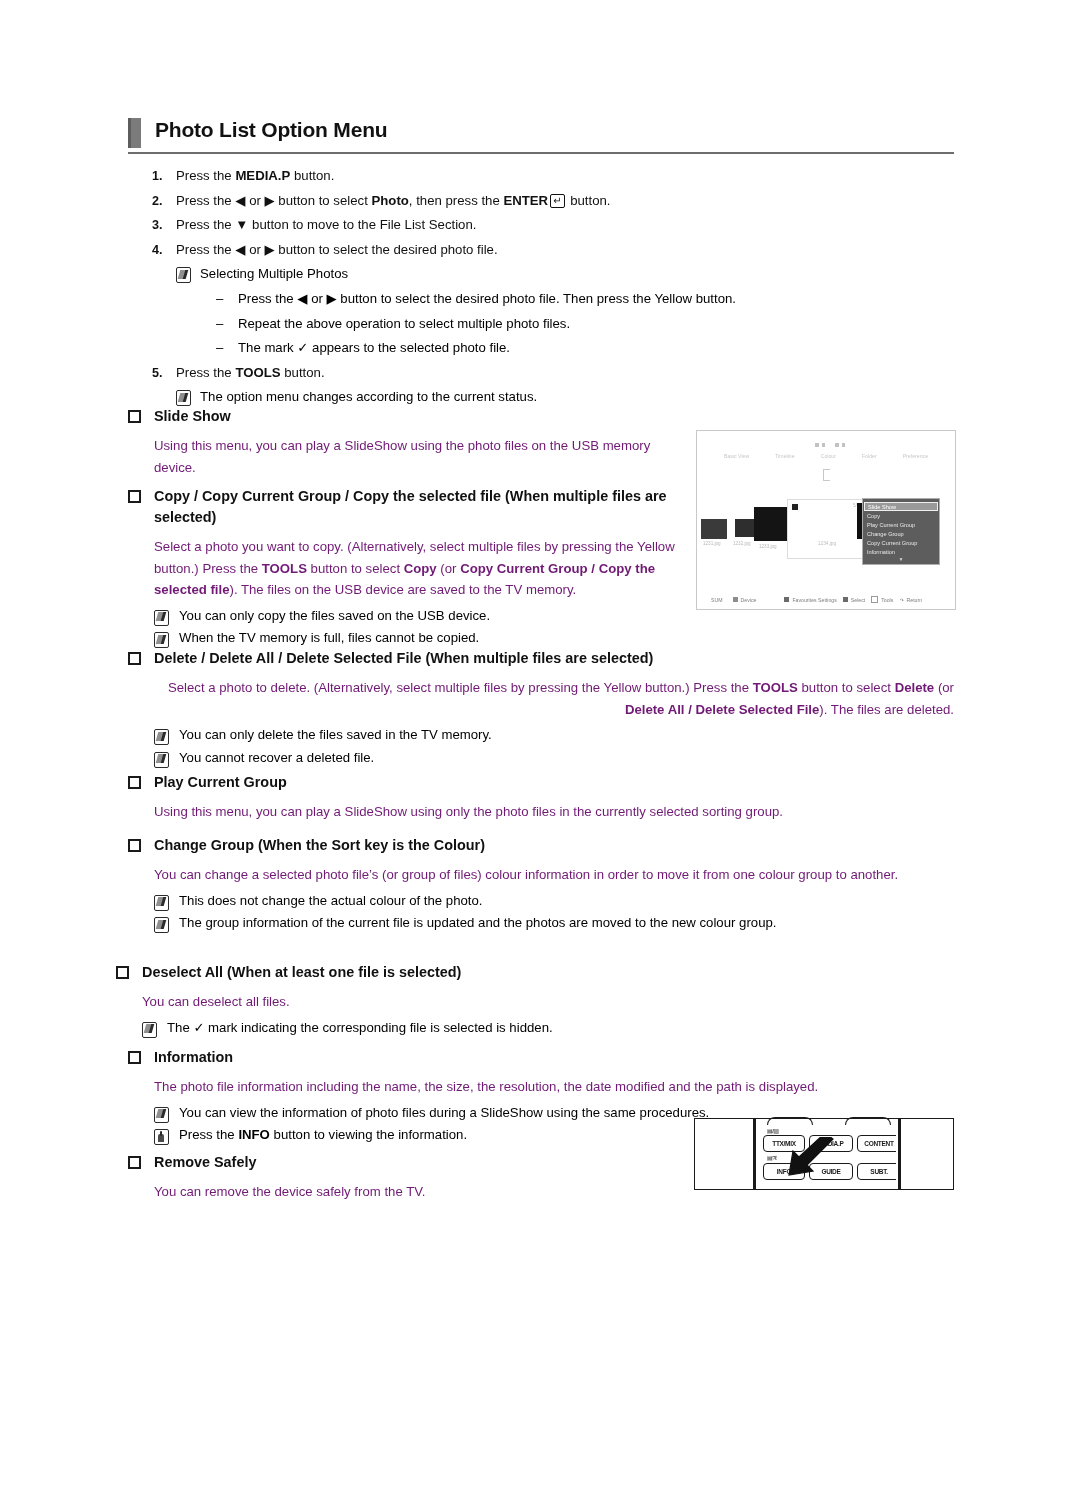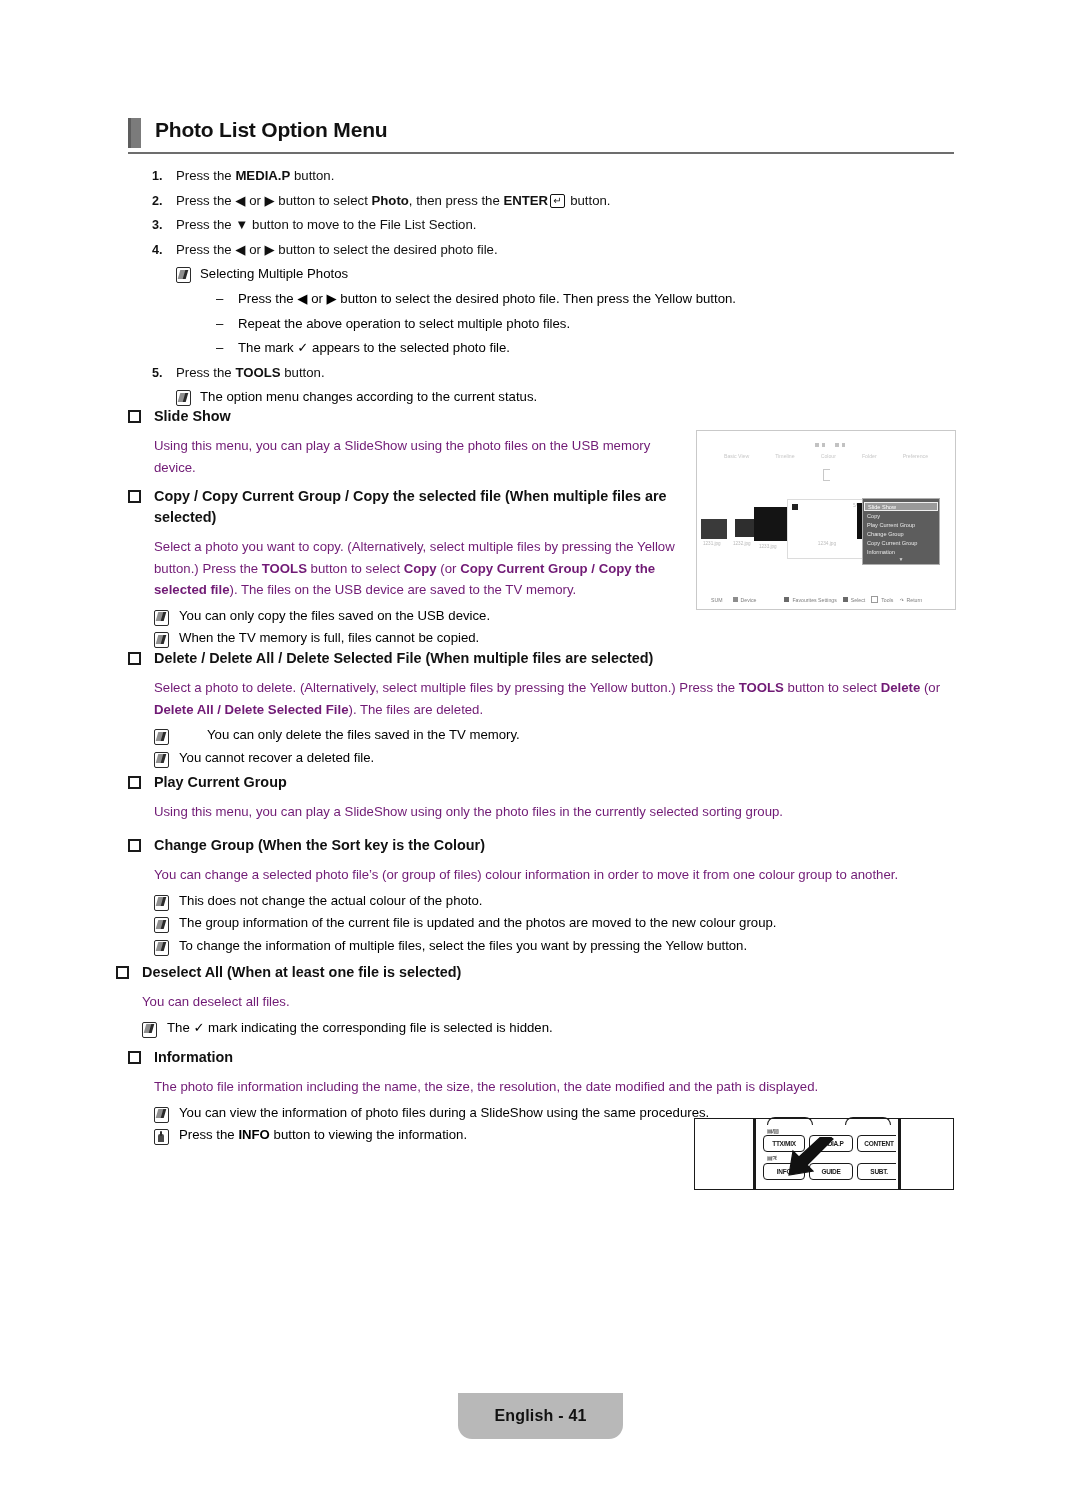--- a/index.html
+++ b/index.html
@@ -463,27 +463,27 @@
     <div class="bullet-note" style="margin-top:4px;text-align:right;">
       <span class="note-ico"></span>
       <span>You can only copy the files saved on the USB device.</span>
     </div>
     <div class="bullet-note">
       <span class="note-ico"></span>
       <span>When the TV memory is full, files cannot be copied.</span>
     </div>
   </div>
 
-  <div class="abs" style="left:128px; top:648px; width:826px;">
+  <div class="abs" style="left:128px; top:648px; width:826px;text-align:right;">
     <div class="section-head">
       <span class="sq"></span>
       <span>Delete / Delete All / Delete Selected File (When multiple files are selected)</span>
     </div>
     <div class="body-text" style="margin-top:8px;">Select a photo to delete. (Alternatively, select multiple files by pressing the Yellow button.) Press the <b>TOOLS</b> button to select <b>Delete</b> (or <b>Delete All / Delete Selected File</b>). The files are deleted.</div>
-    <div class="bullet-note" style="margin-top:4px;gap:28px;">
+    <div class="bullet-note" style="margin-top:4px;">
       <span class="note-ico"></span>
       <span>You can only delete the files saved in the TV memory.</span>
     </div>
     <div class="bullet-note">
       <span class="note-ico"></span>
       <span>You cannot recover a deleted file.</span>
     </div>
   </div>
 
   <div class="abs" style="left:128px; top:772px; width:826px;">
@@ -500,24 +500,20 @@
       <span>Change Group (When the Sort key is the Colour)</span>
     </div>
     <div class="body-text" style="margin-top:8px;">You can change a selected photo file’s (or group of files) colour information in order to move it from one colour group to another.</div>
     <div class="bullet-note" style="margin-top:4px;">
       <span class="note-ico"></span>
       <span>This does not change the actual colour of the photo.</span>
     </div>
     <div class="bullet-note">
       <span class="note-ico"></span>
       <span>The group information of the current file is updated and the photos are moved to the new colour group.</span>
-    </div>
-    <div class="bullet-note">
-      <span class="note-ico"></span>
-      <span>To change the information of multiple files, select the files you want by pressing the Yellow button.</span>
     </div>
   </div>
 
   <div class="abs" style="left:116px; top:962px; width:826px;">
     <div class="section-head">
       <span class="sq"></span>
       <span>Deselect All (When at least one file is selected)</span>
     </div>
     <div class="body-text" style="margin-top:8px;">You can deselect all files.</div>
     <div class="bullet-note" style="margin-top:4px;">
@@ -535,20 +531,27 @@
     <div class="bullet-note" style="margin-top:4px;">
       <span class="note-ico"></span>
       <span>You can view the information of photo files during a SlideShow using the same procedures.</span>
     </div>
     <div class="bullet-note">
       <span class="hand-ico"></span>
       <span>Press the <b>INFO</b> button to viewing the information.</span>
     </div>
   </div>
 
+  <div class="abs" style="left:128px; top:1152px; width:560px;">
+    <div class="section-head">
+      <span class="sq"></span>
+      <span>Remove Safely</span>
+    </div>
+    <div class="body-text" style="margin-top:8px;">You can remove the device safely from the TV.</div>
+  </div>
 
   <div class="tv">
 
     <div class="tv-dots">
       <i></i>
         <i></i>
         <i></i>
         <i></i>
     </div>
 
@@ -626,17 +629,14 @@
 
     <div class="rbtn" style="left:68px; top:44px; width:40px; height:15px;">INFO</div>
     <div class="rbtn" style="left:114px; top:44px; width:42px; height:15px;">GUIDE</div>
     <div class="rbtn" style="left:162px; top:44px; width:42px; height:15px;">SUBT.</div>
 
     <svg class="abs" style="left:82px; top:18px;" width="60" height="42" viewBox="0 0 60 42">
       <path d="M56 2 L30 28 L36 34 L12 38 L16 14 L22 20 L48 -4 Z" fill="#111" stroke="#111" stroke-width="1.2"></path>
     </svg>
   </div>
 
-  <div class="footer">
-    <span>English - 41</span>
-  </div>
 
 </div>
 
 </body></html>

